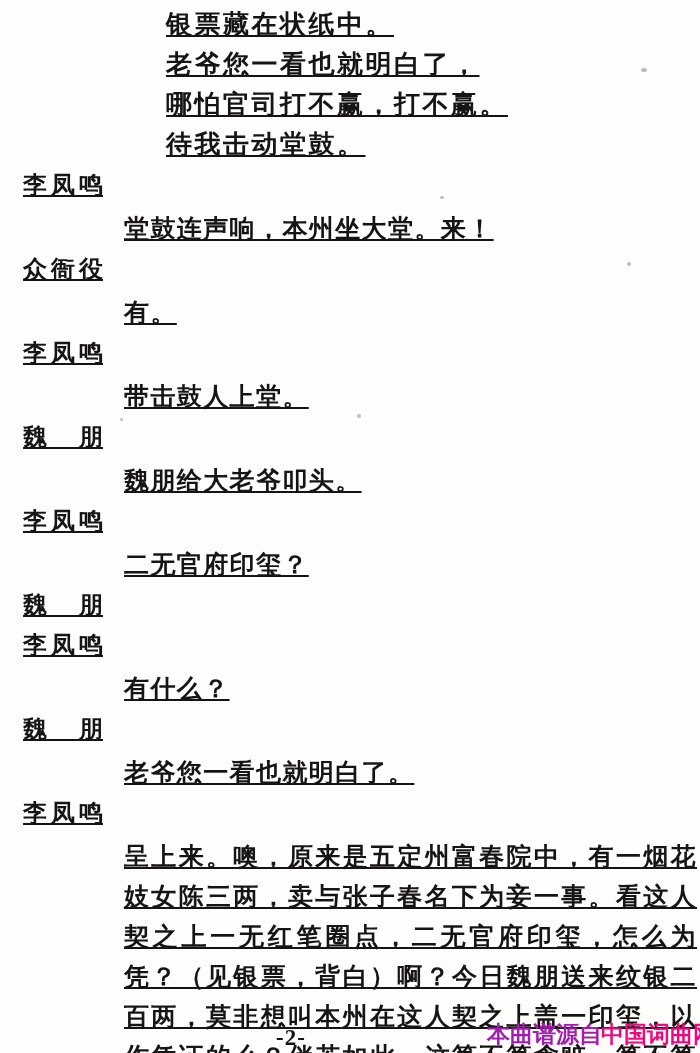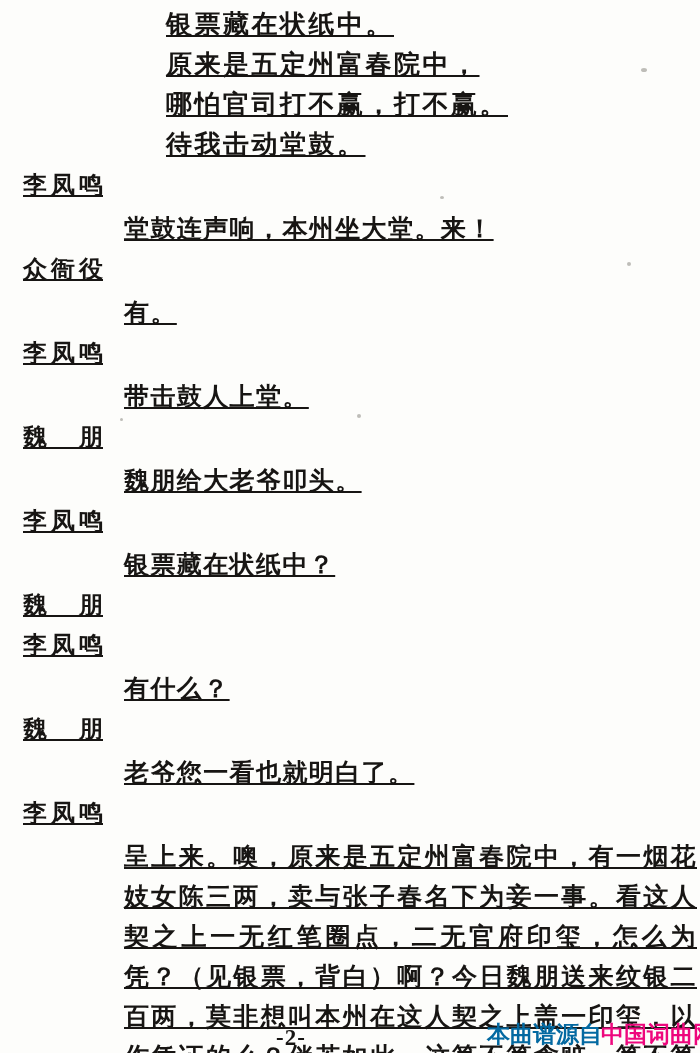--- a/index.html
+++ b/index.html
@@ -84,21 +84,21 @@
     letter-spacing: 1px;
     font-family: "Liberation Serif", "DejaVu Serif", serif;
   }
   .footer-source {
     position: absolute;
     left: 487px;
     bottom: 3px;
     font-size: 23px;
     font-family: "Liberation Sans", "DejaVu Sans", sans-serif;
     font-weight: 700;
-    color: #0369a1;
+    color: #a21caf;
     white-space: nowrap;
   }
   .footer-site {
     position: absolute;
     left: 601px;
     bottom: 3px;
     font-size: 23px;
     font-family: "Liberation Sans", "DejaVu Sans", sans-serif;
     font-weight: 700;
     white-space: nowrap;
@@ -112,21 +112,21 @@
   }
 </style>
 </head>
 <body>
 
 <div class="page" style="background: rgb(253, 253, 251); color: rgb(23, 21, 19);">
   <div class="content">
 
     <div class="verse-block">
         <div class="verse-line">银票藏在状纸中。</div>
-        <div class="verse-line">原来是五定州富春院中，</div>
+        <div class="verse-line">老爷您一看也就明白了，</div>
         <div class="verse-line">哪怕官司打不赢，打不赢。</div>
         <div class="verse-line">待我击动堂鼓。</div>
       </div>
 
 
     <div>
   <div class="dialogue-row">
     <div class="speaker">李凤鸣</div>
     <div class="dialogue-text">堂鼓连声响，本州坐大堂。来！</div>
   </div>
@@ -141,21 +141,21 @@
     <div class="dialogue-text">带击鼓人上堂。</div>
   </div>
 
   <div class="dialogue-row">
     <div class="speaker">魏朋</div>
     <div class="dialogue-text">魏朋给大老爷叩头。</div>
   </div>
 
   <div class="dialogue-row">
     <div class="speaker">李凤鸣</div>
-    <div class="dialogue-text">银票藏在状纸中？</div>
+    <div class="dialogue-text">二无官府印玺？</div>
   </div>
 
   <div class="dialogue-row">
     <div class="speaker">魏朋</div>
   </div>
 
   <div class="dialogue-row">
     <div class="speaker">李凤鸣</div>
     <div class="dialogue-text">有什么？</div>
   </div>

